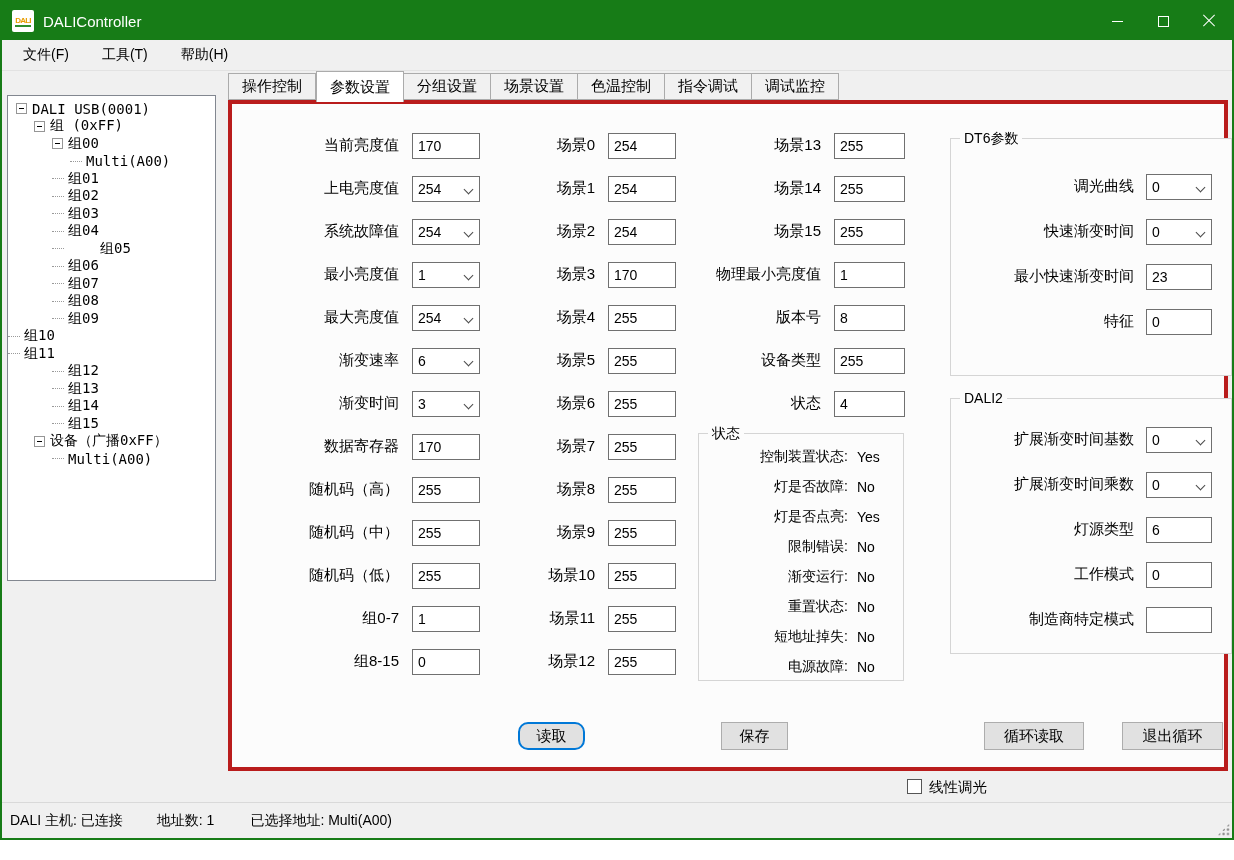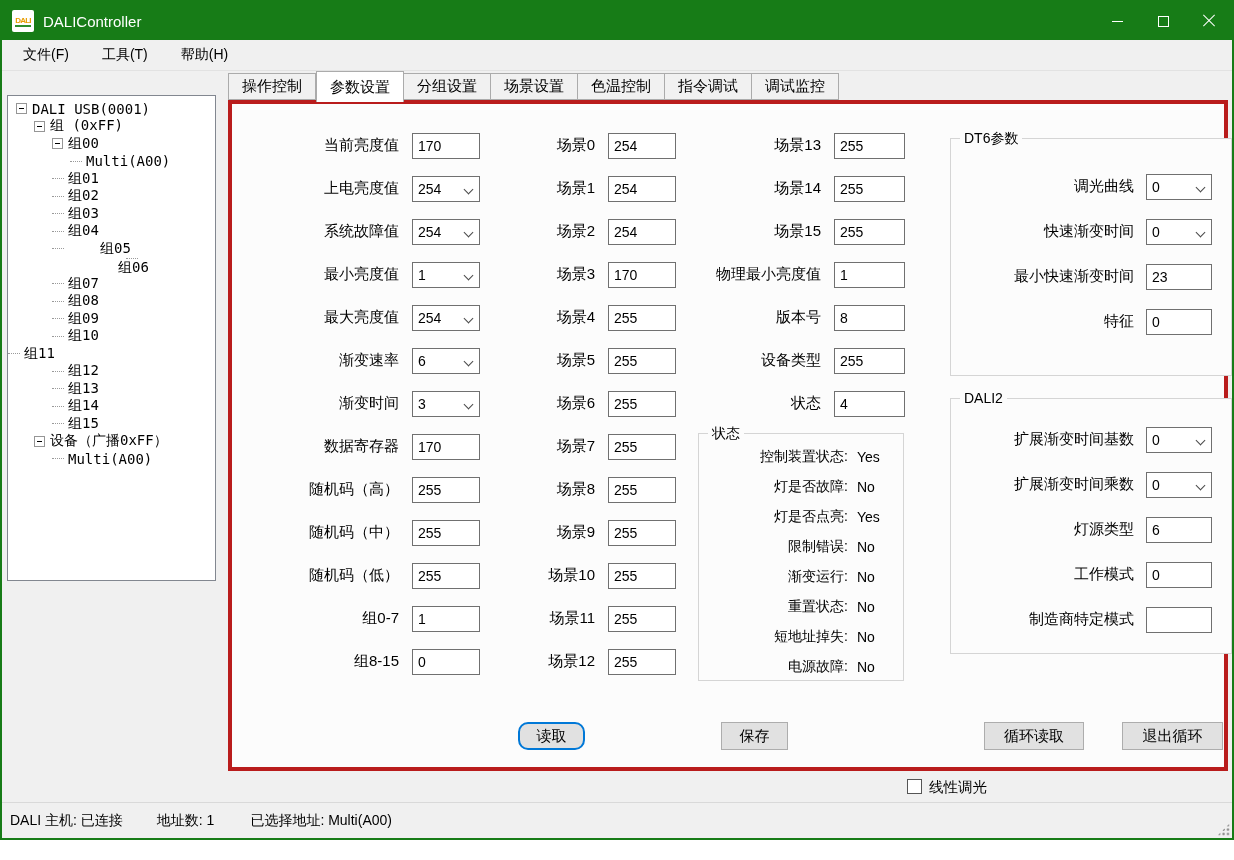--- a/index.html
+++ b/index.html
@@ -173,41 +173,41 @@
       <div class="tree-item" style="padding-left: 44px;">
 
         <span class="dash"></span>
         <span class="tree-label">组04</span>
       </div>
       <div class="tree-item" style="padding-left: 44px; gap: 32px;">
 
         <span class="dash"></span>
         <span class="tree-label">组05</span>
       </div>
-      <div class="tree-item" style="padding-left: 44px; flex-direction: column;">
+      <div class="tree-item" style="padding-left: 44px;">
 
         <span class="dash"></span>
         <span class="tree-label">组06</span>
       </div>
       <div class="tree-item" style="padding-left: 44px;">
 
         <span class="dash"></span>
         <span class="tree-label">组07</span>
       </div>
       <div class="tree-item" style="padding-left: 44px;">
 
         <span class="dash"></span>
         <span class="tree-label">组08</span>
       </div>
       <div class="tree-item" style="padding-left: 44px;">
 
         <span class="dash"></span>
         <span class="tree-label">组09</span>
       </div>
-      <div class="tree-item" style="padding-left: 44px;">
+      <div class="tree-item" style="">
 
         <span class="dash"></span>
         <span class="tree-label">组10</span>
       </div>
       <div class="tree-item" style="">
 
         <span class="dash"></span>
         <span class="tree-label">组11</span>
       </div>
       <div class="tree-item" style="padding-left: 44px;">

